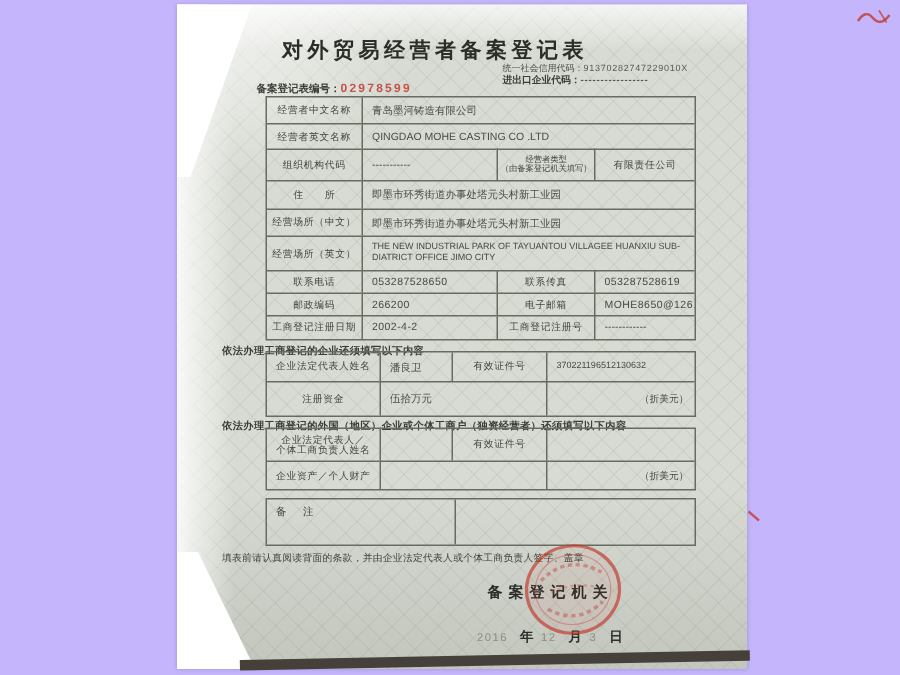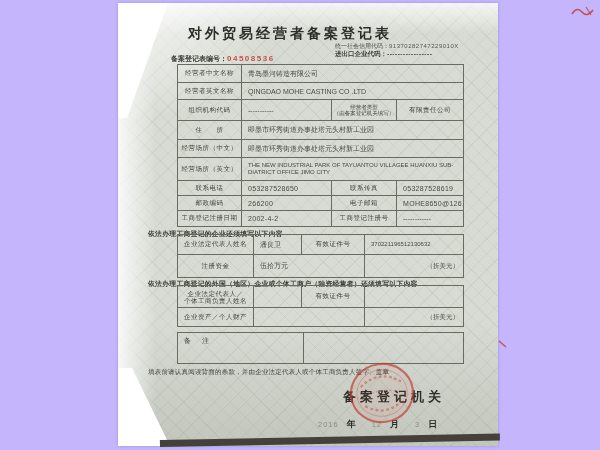--- a/index.html
+++ b/index.html
@@ -52,28 +52,28 @@
   .typelabel{flex-direction:column;justify-content:center;font-size:5.5px;line-height:6.5px;
              text-align:center;color:#41453d;}
   .remarks-lbl{align-items:flex-start;justify-content:flex-start;padding:3px 0 0 6px;
                font-size:7px;color:#41453d;letter-spacing:2px;}
   
   .sec-h{position:absolute;left:30px;font-size:6.8px;font-weight:bold;color:#393c35;
          letter-spacing:.3px;white-space:nowrap;}
   .sec-h1{top:226px;} .sec-h2{top:276px;}
   .foot-note{position:absolute;left:30px;top:365px;font-size:6.5px;color:#3c3f38;
              letter-spacing:.2px;white-space:nowrap;}
-  .authority{position:absolute;left:207px;top:385px;width:120px;text-align:right;
-             font-size:13px;font-weight:bold;letter-spacing:4px;color:#2c2e29;}
+  .authority{position:absolute;left:207px;top:385px;width:120px;text-align:left;
+             font-size:10px;font-weight:bold;letter-spacing:4px;color:#2c2e29;}
   .seal-line{position:absolute;left:207px;top:403px;width:120px;text-align:center;
              font-size:8.5px;font-weight:bold;letter-spacing:5px;color:#2c2e29;}
   .date-line{position:absolute;left:200px;top:415px;display:flex;align-items:baseline;white-space:nowrap;}
   .d-num{font-size:7.5px;color:#8b8d85;letter-spacing:1px;}
   .d-lab{font-size:9px;font-weight:bold;color:#2c2e29;}
-  .g8{margin-left:8px;} .g5{margin-left:16px;}
+  .g8{margin-left:8px;} .g5{margin-left:5px;}
   
   .stamp{position:absolute;left:230px;top:358px;width:68px;height:64px;transform:rotate(-8deg);
          opacity:.85;pointer-events:none;}
   .red-mark-tr{position:absolute;left:570px;top:4px;}
   .red-mark-side{position:absolute;left:497px;top:338px;}
 </style>
 </head>
 <body>
 
 <div class="canvas">
@@ -89,21 +89,21 @@
       <div class="codes">
         <div class="code-line1">
           <span>统一社会信用代码：</span><span class="code-val">91370282747229010X</span>
         </div>
         <div class="code-line2">
           <span>进出口企业代码：</span><span class="code-val">-----------------</span>
         </div>
       </div>
 
       <div class="form-no">
-        <span>备案登记表编号：</span><span class="red">04508536</span>
+        <span>备案登记表编号：</span><span class="red">02978599</span>
       </div>
 
       <div class="tbl t1">
         <div class="cell lbl c0 r0">经营者中文名称</div>
         <div class="cell val sp3 r0">青岛墨河铸造有限公司</div>
 
         <div class="cell lbl c0">经营者英文名称</div>
         <div class="cell val sp3">QINGDAO MOHE CASTING CO .LTD</div>
 
         <div class="cell lbl c0">组织机构代码</div>

